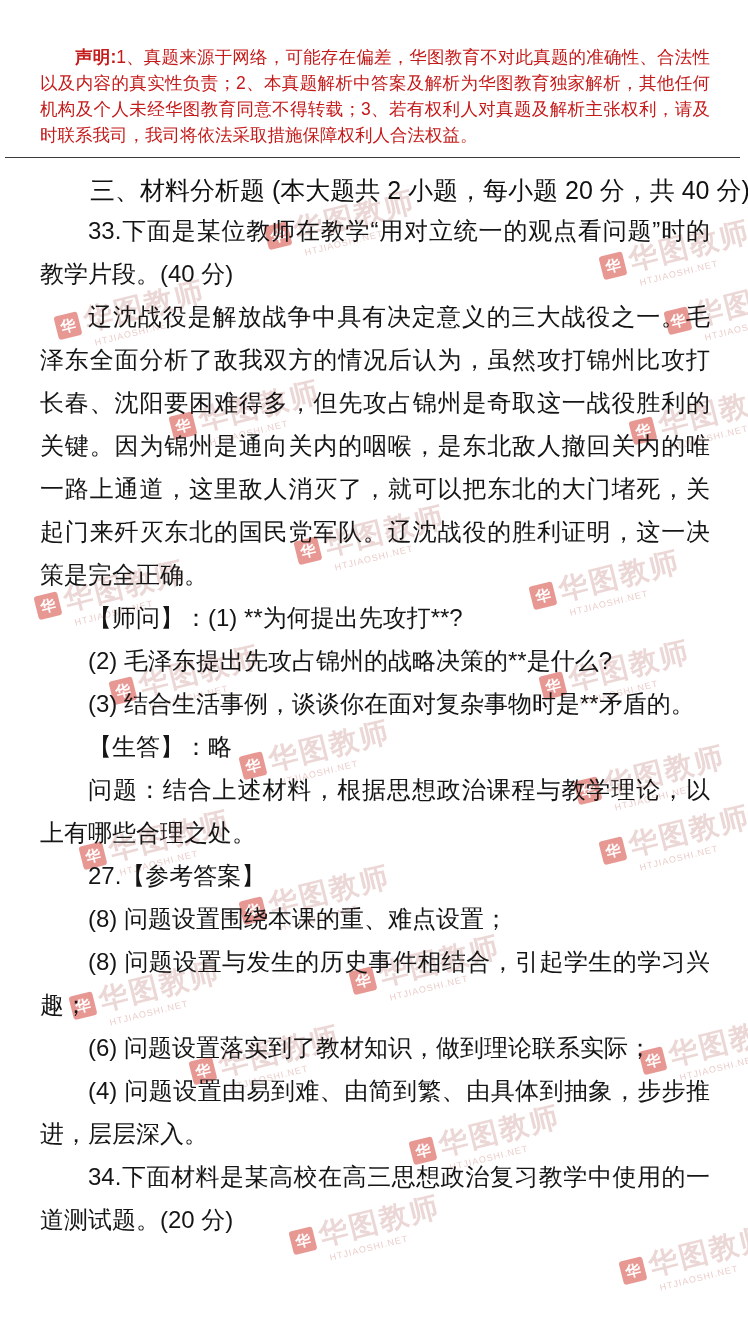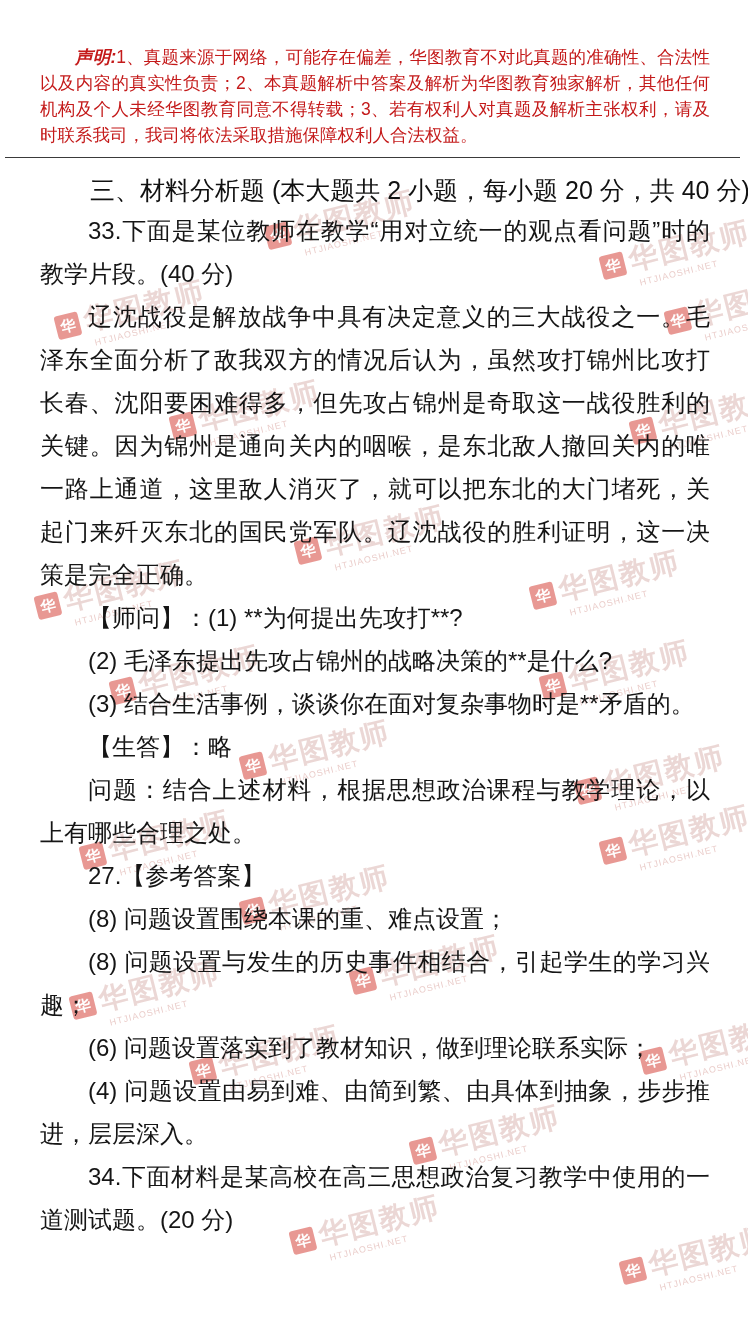--- a/index.html
+++ b/index.html
@@ -54,21 +54,21 @@
     z-index: 1;
     padding: 44px 38px 0 40px;
   }
   .disclaimer {
     color: #c41a1a;
     font-size: 17.5px;
     line-height: 26px;
     text-align: justify;
     text-indent: 2em;
   }
-  .disclaimer .disclaimer-label { font-weight: bold; font-style: italic; }
+  .disclaimer .disclaimer-label { font-weight: bold; }
   .divider {
     border-top: 1.5px solid #3a3a3a;
     margin: 9px -30px 0 -35px;
     height: 0;
   }
   .section-heading {
     font-size: 25px;
     font-weight: normal;
     color: #111111;
     margin: 13px 0 0 0;

